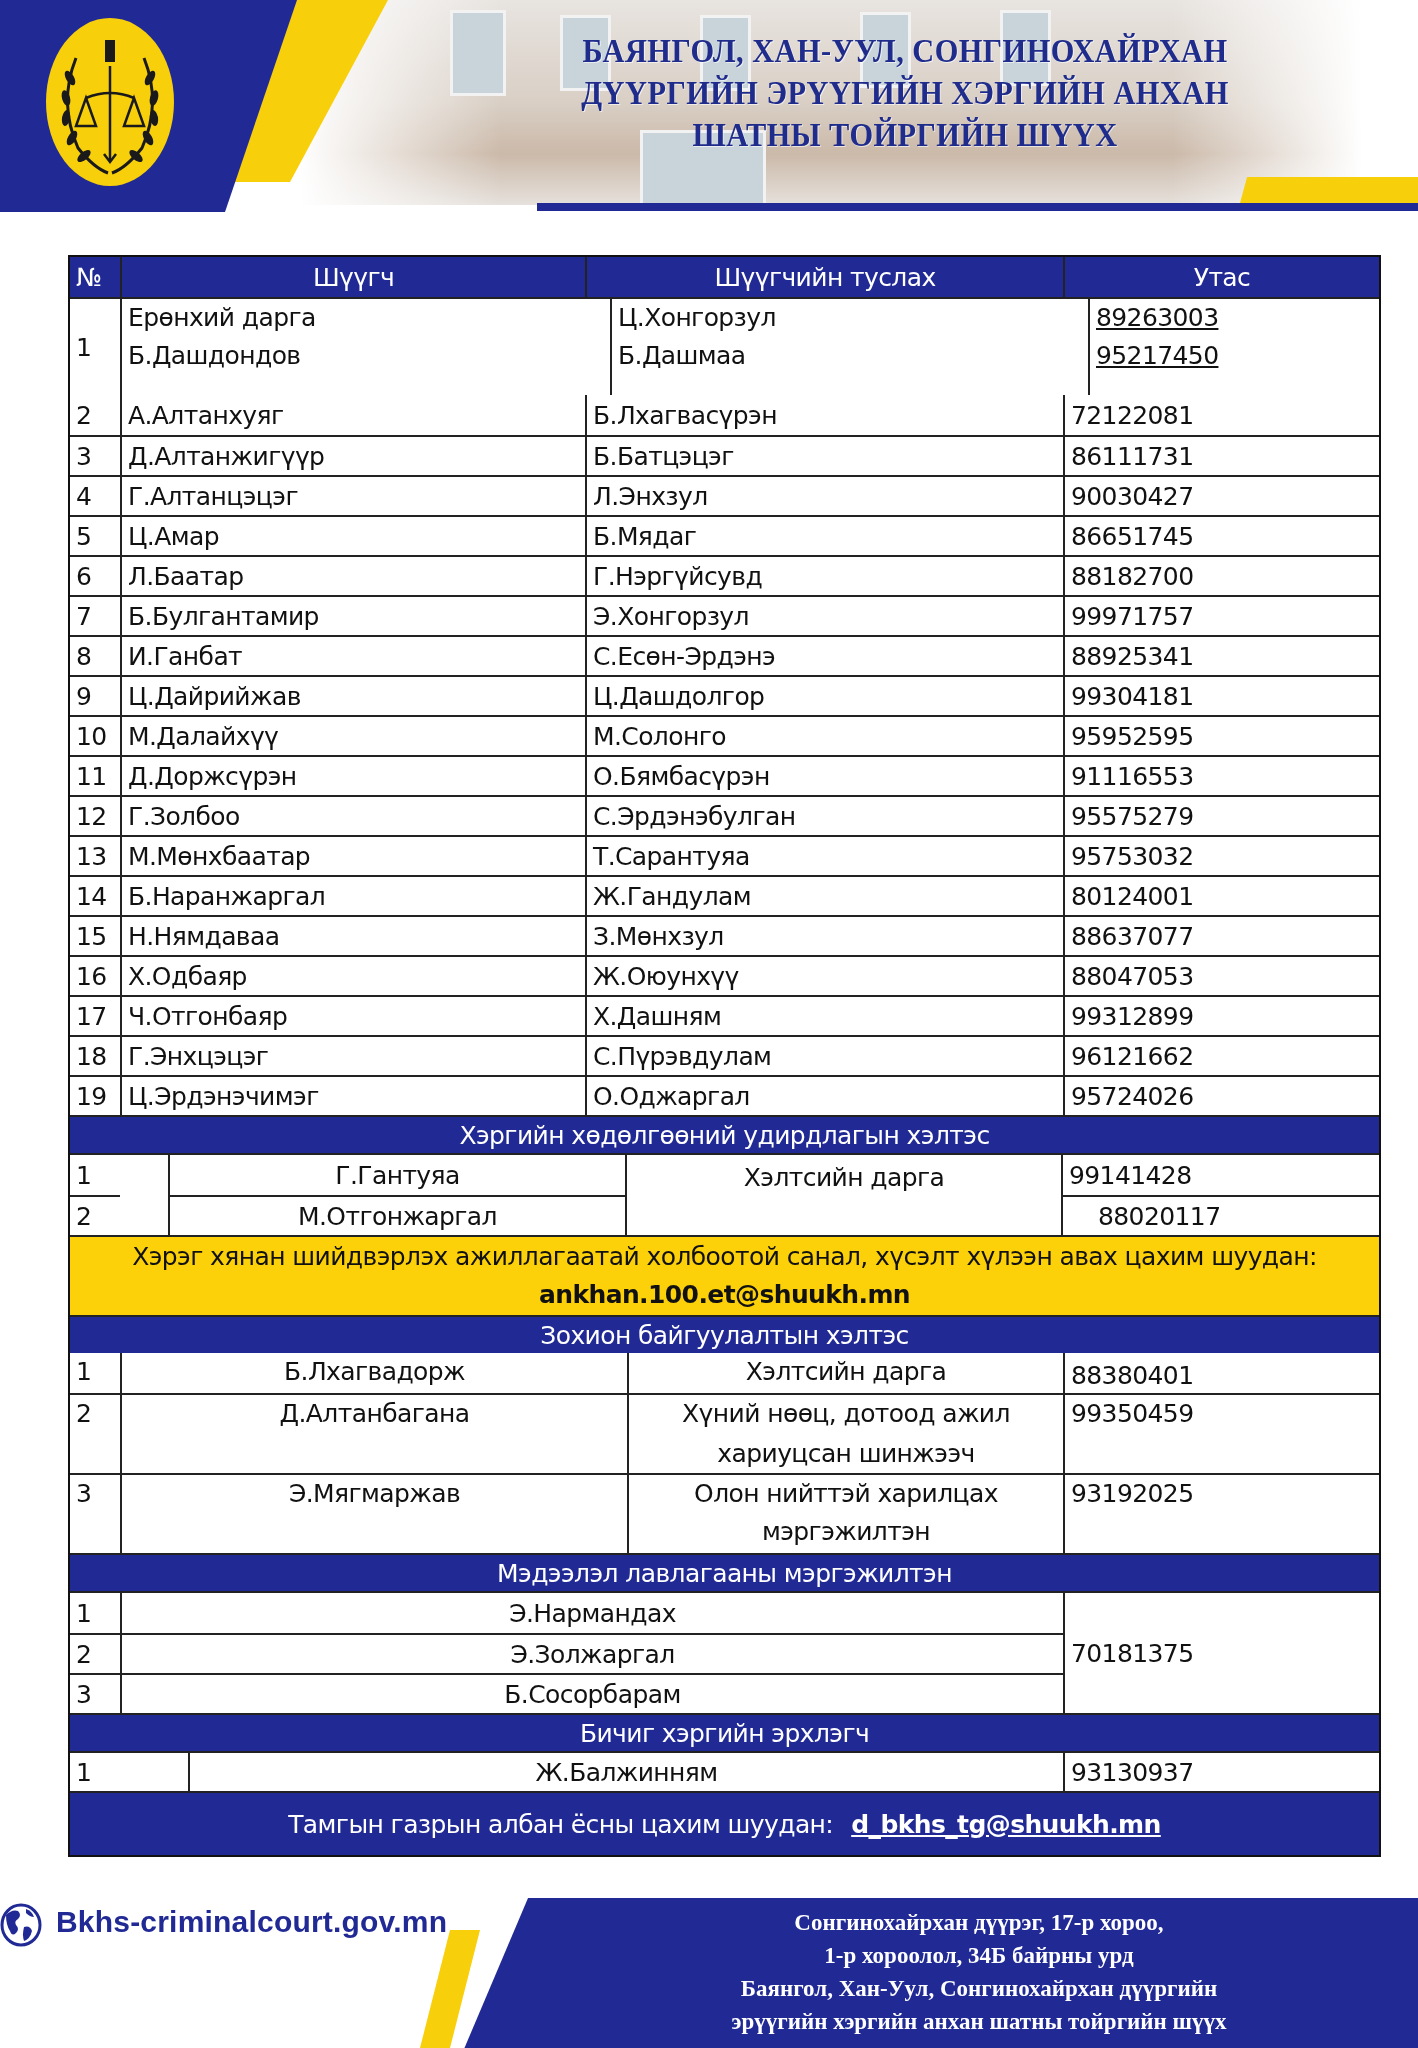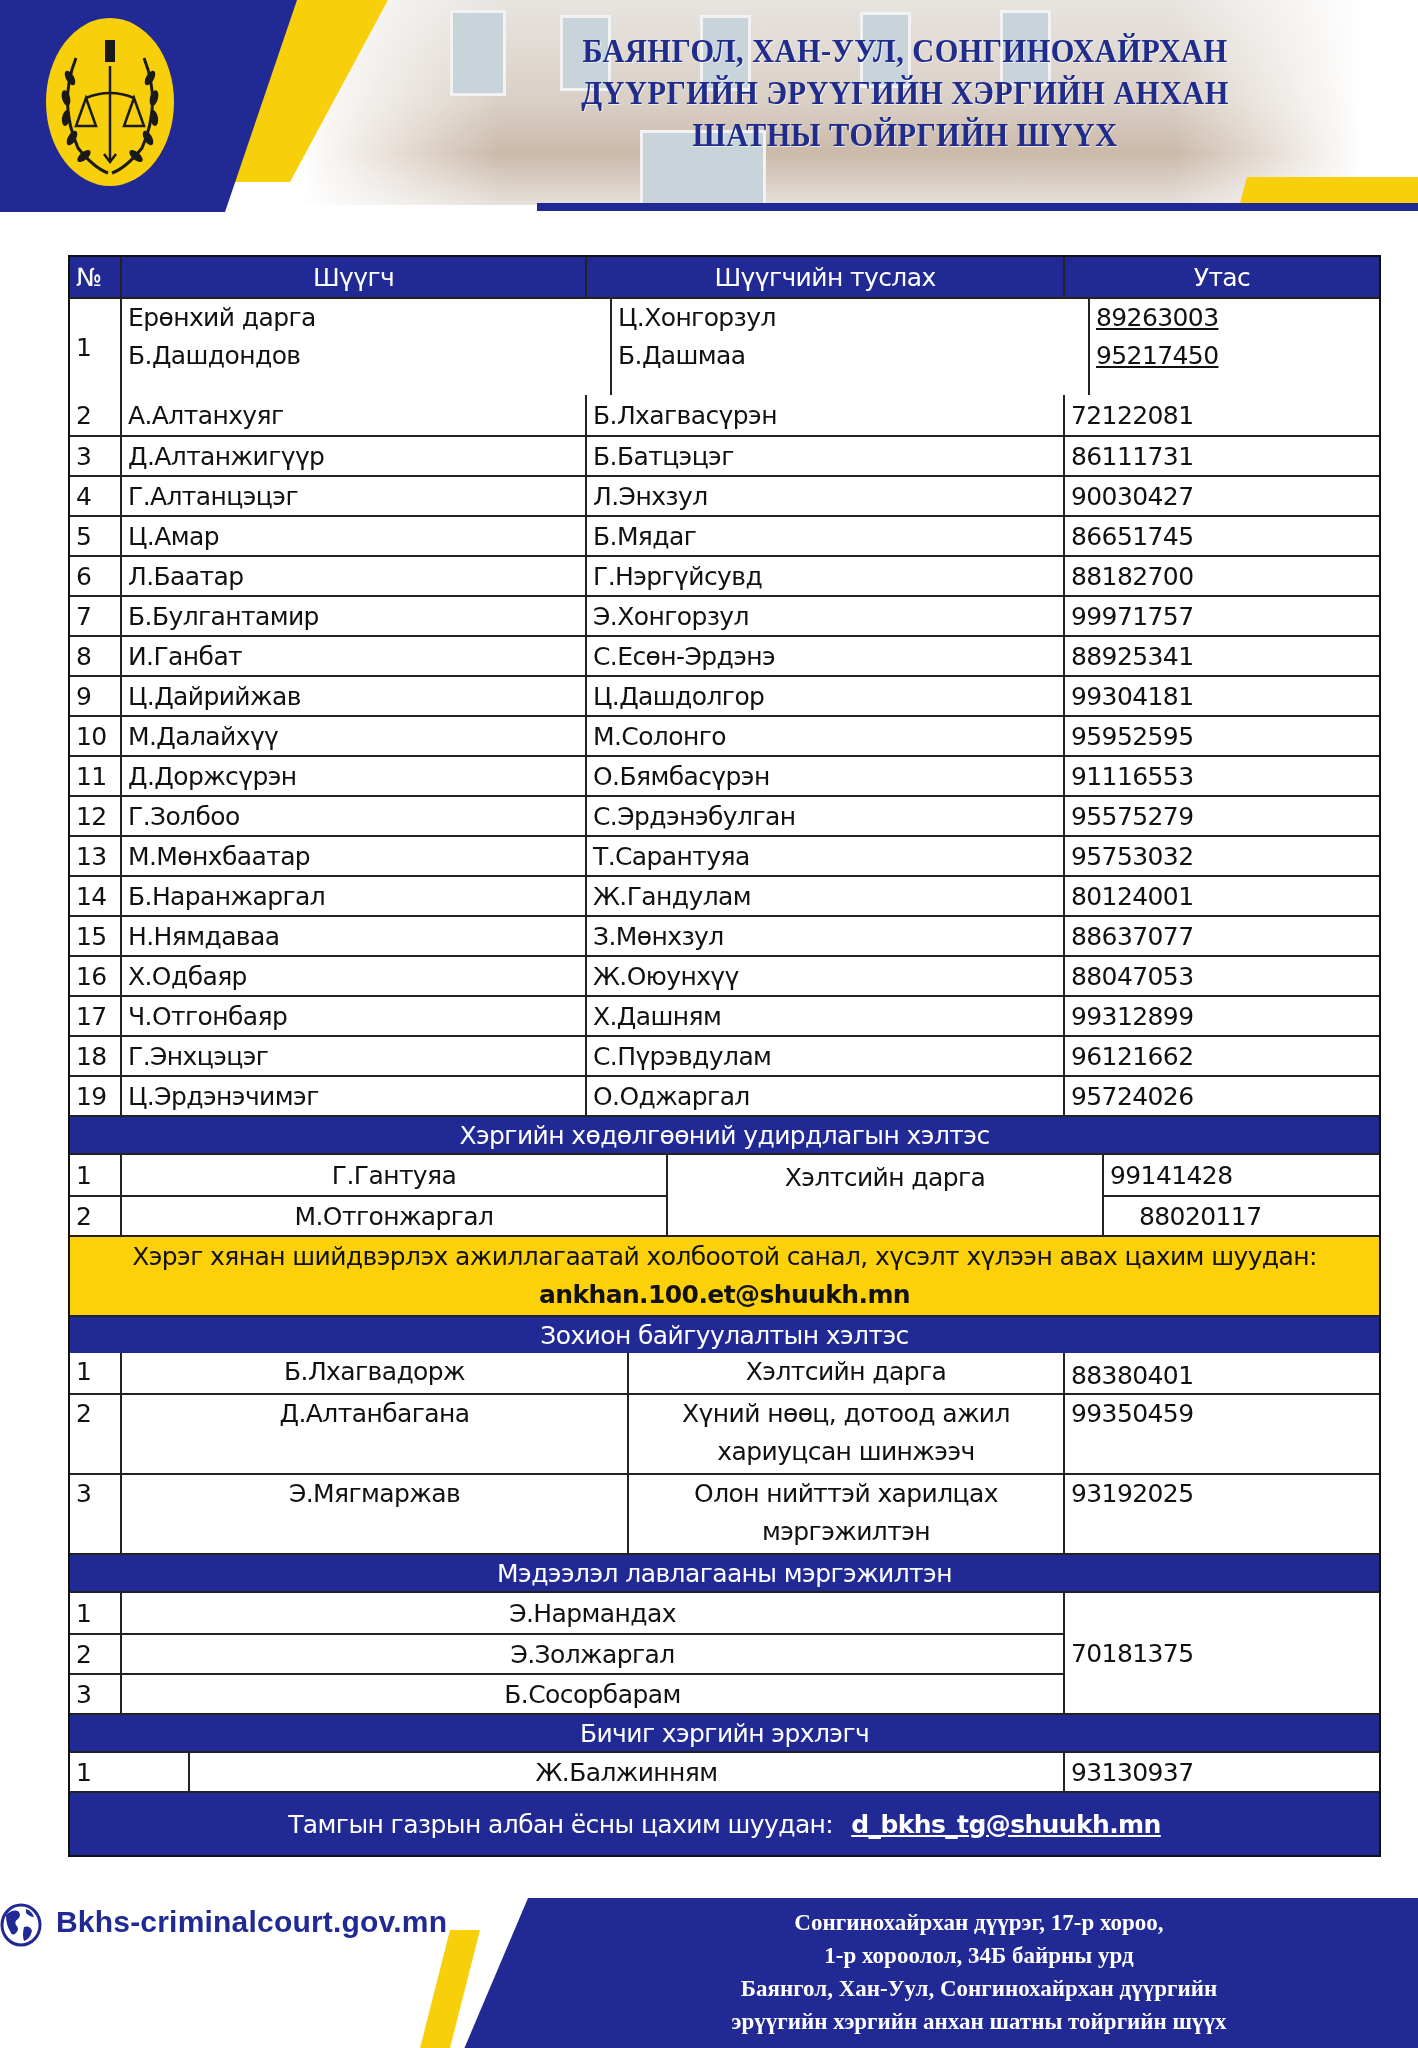--- a/index.html
+++ b/index.html
@@ -247,21 +247,21 @@
   <div class="row sec">Хэргийн хөдөлгөөний удирдлагын хэлтэс</div>
   <div class="row">
     <div class="merged" style="width:50px;">
       <div class="sub">
           <div class="c" style="width:100%;">1</div>
         </div>
       <div class="sub">
           <div class="c" style="width:100%;">2</div>
         </div>
     </div>
-    <div class="merged" style="width:546px;border-left:2px solid #222;box-sizing:border-box;">
+    <div class="merged" style="width:457px;border-left:2px solid #222;box-sizing:border-box;margin-left:48px;">
       <div class="sub">
           <div class="c center" style="width:100%;border-left:none;">Г.Гантуяа</div>
         </div>
       <div class="sub">
           <div class="c center" style="width:100%;border-left:none;">М.Отгонжаргал</div>
         </div>
     </div>
     <div class="c center w-role2" style="align-items:flex-start;padding-top:8px;">Хэлтсийн дарга</div>
     <div class="merged" style="flex:1;border-left:2px solid #222;box-sizing:border-box;">
       <div class="sub">
@@ -284,21 +284,21 @@
         <div class="c w-no top" style="padding-top: 4px;">1</div>
         <div class="c center w-name2 top" style="padding-top: 4px;">Б.Лхагвадорж</div>
         <div class="c center w-role2 top" style="flex-direction: column; line-height: 38px; align-items: center; justify-content: flex-start;">
           <span>Хэлтсийн дарга</span>
         </div>
         <div class="c w-phone top" style="padding-top: 8px;">88380401</div>
       </div>
       <div class="row" style="height: 80px;">
         <div class="c w-no top" style="padding-top: 4px;">2</div>
         <div class="c center w-name2 top" style="padding-top: 4px;">Д.Алтанбагана</div>
-        <div class="c center w-role2 top" style="flex-direction: column; line-height: 38px; align-items: center; justify-content: flex-start;">
+        <div class="c center w-role2 top" style="flex-direction: column; line-height: 38px; align-items: center; justify-content: space-between;">
           <span>Хүний нөөц, дотоод ажил</span>
           <span>хариуцсан шинжээч</span>
         </div>
         <div class="c w-phone top" style="padding-top: 4px;">99350459</div>
       </div>
       <div class="row" style="height: 80px;">
         <div class="c w-no top" style="padding-top: 4px;">3</div>
         <div class="c center w-name2 top" style="padding-top: 4px;">Э.Мягмаржав</div>
         <div class="c center w-role2 top" style="flex-direction: column; line-height: 38px; align-items: center; justify-content: flex-start;">
           <span>Олон нийттэй харилцах</span>

